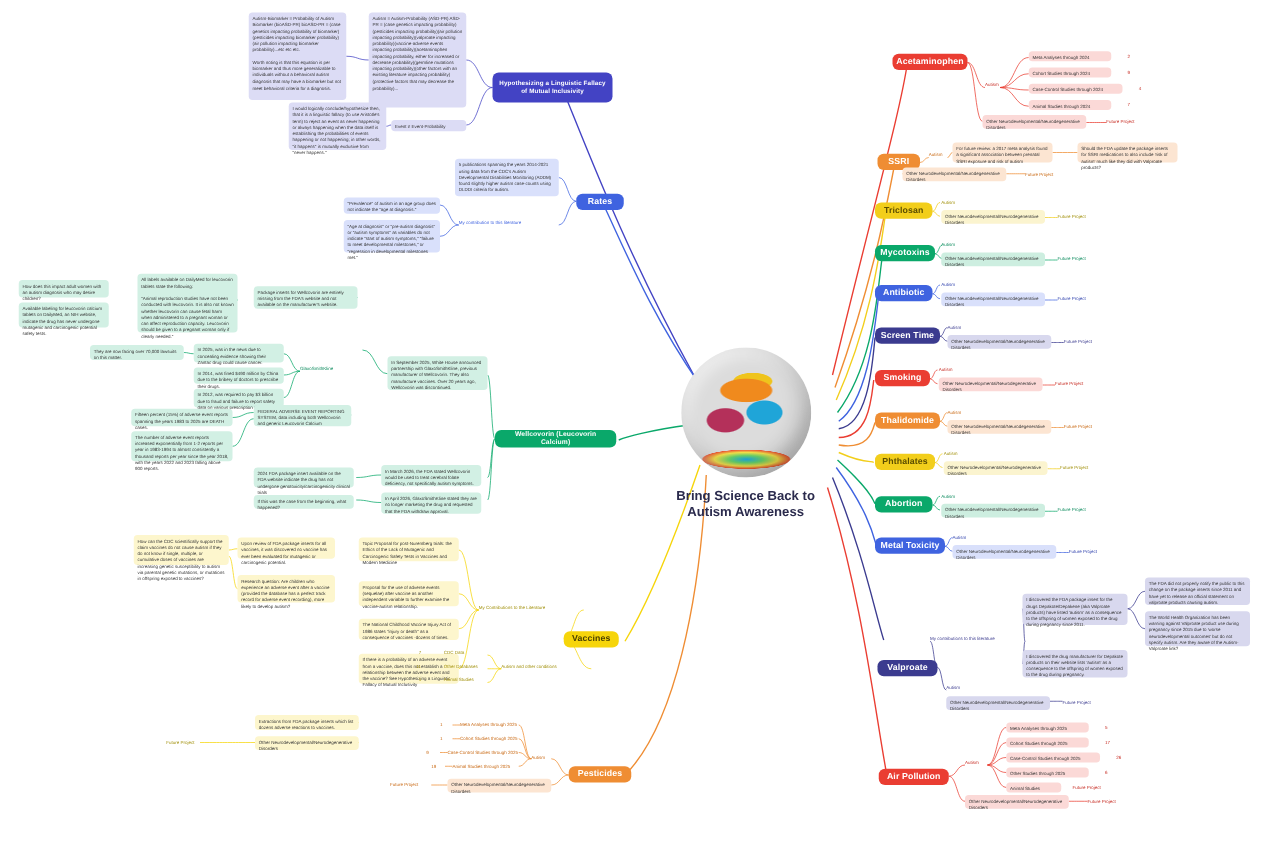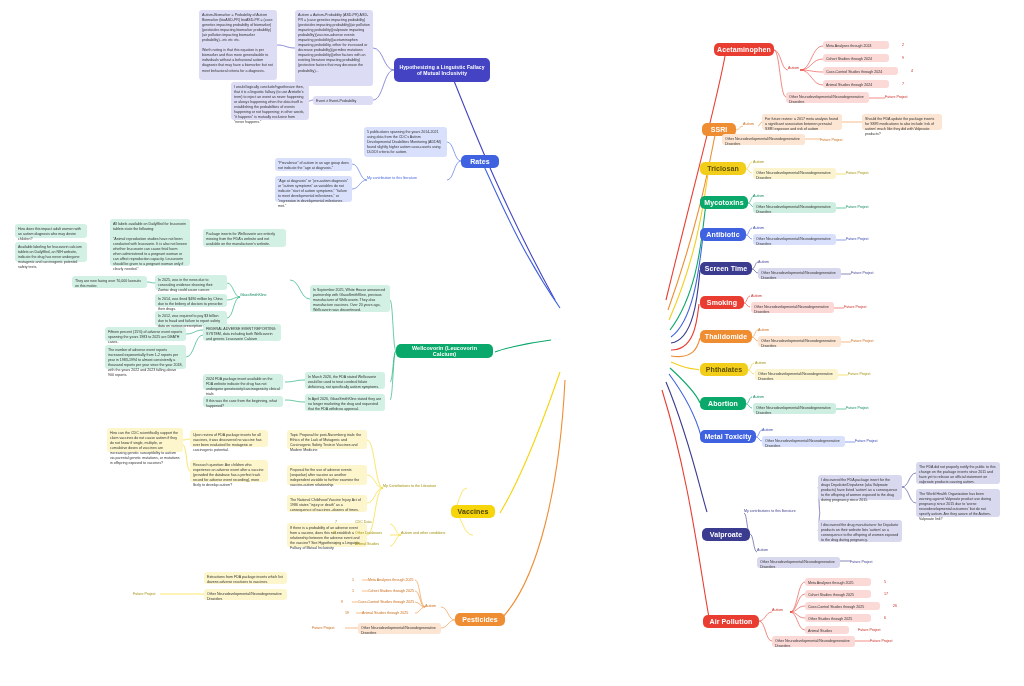--- a/index.html
+++ b/index.html
@@ -168,20 +168,24 @@
         <path d="M240,297 C233.5,297 233.5,300 227,300" stroke="#0aa86a" fill="none" stroke-width="0.6"></path>
         <path d="M240,297 C233.5,297 233.5,318 227,318" stroke="#0aa86a" fill="none" stroke-width="0.6"></path>
         <path d="M281,332 C273,332 273,334 265,334" stroke="#0aa86a" fill="none" stroke-width="0.6"></path>
         <path d="M186,334 C194.5,334 194.5,330 203,330" stroke="#0aa86a" fill="none" stroke-width="0.6"></path>
         <path d="M186,357 C194.5,357 194.5,335 203,335" stroke="#0aa86a" fill="none" stroke-width="0.6"></path>
         <path d="M305,380 C295,380 295,382 285,382" stroke="#0aa86a" fill="none" stroke-width="0.6"></path>
         <path d="M305,402 C295,402 295,400 285,400" stroke="#0aa86a" fill="none" stroke-width="0.6"></path>
       </g>
   </svg>
 
+  <div class="center-wrap">
+    <div class="brain"></div>
+    <div class="center-title">Bring Science Back to Autism Awareness</div>
+  </div>
 
   <div class="node" style="left:394px;top:58px;width:96px;height:24px;background:#4343c4;font-size:5px;line-height:6.4px;">
     <span>Hypothesizing a Linguistic Fallacy of Mutual Inclusivity</span>
   </div>
   <div class="leaf" style="left:199px;top:10px;width:78px;height:70px;background:#dcdcf5;white-space:pre-line;">Autism-Biomarker = Probability of Autism Biomarker (bioASD-PR) bioASD-PR = (case genetics impacting probability of biomarker)(pesticides impacting biomarker probability)(air pollution impacting biomarker probability)...etc etc etc.
 
 Worth noting is that this equation is per biomarker and thus more generalizable to individuals without a behavioral autism diagnosis that may have a biomarker but not meet behavioral criteria for a diagnosis.</div>
   <div class="leaf" style="left:295px;top:10px;width:78px;height:76px;background:#dcdcf5;">Autism = Autism-Probability (ASD-PR) ASD-PR = (case genetics impacting probability)(pesticides impacting probability)(air pollution impacting probability)(valproate impacting probability)(vaccine-adverse events impacting probability)(acetaminophen impacting probability, either for increased or decrease probability)(germline mutations impacting probability)(other factors with an existing literature impacting probability)(protective factors that may decrease the probability)...</div>
   <div class="leaf" style="left:231px;top:82px;width:78px;height:38px;background:#dcdcf5;">I would logically conclude/hypothesize then, that it is a linguistic fallacy (to use Aristotle's term) to reject an event as never happening or always happening when the data itself is establishing the probabilities of events happening or not happening; in other words, "it happens" is mutually exclusive from "never happens."</div>
   <div class="leaf" style="left:313px;top:96px;width:60px;height:9px;background:#dcdcf5;">Event ≠ Event-Probability</div>

